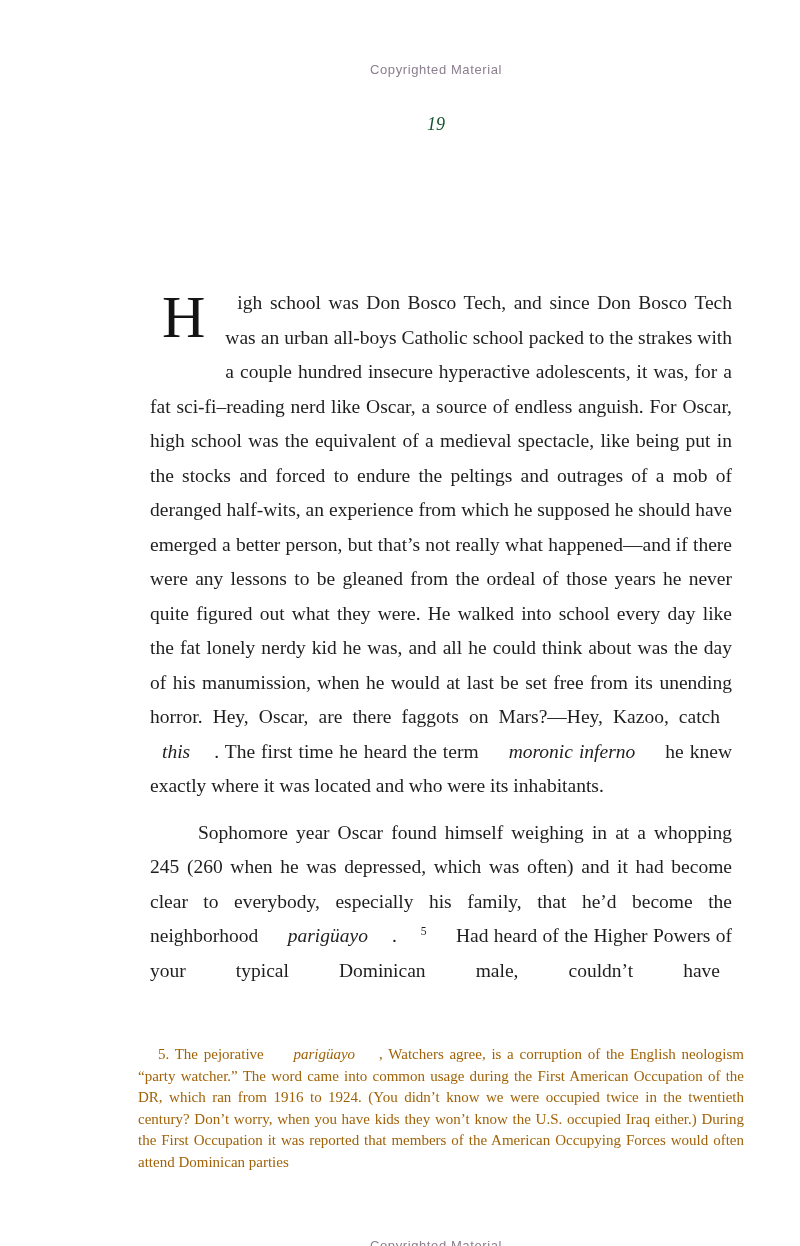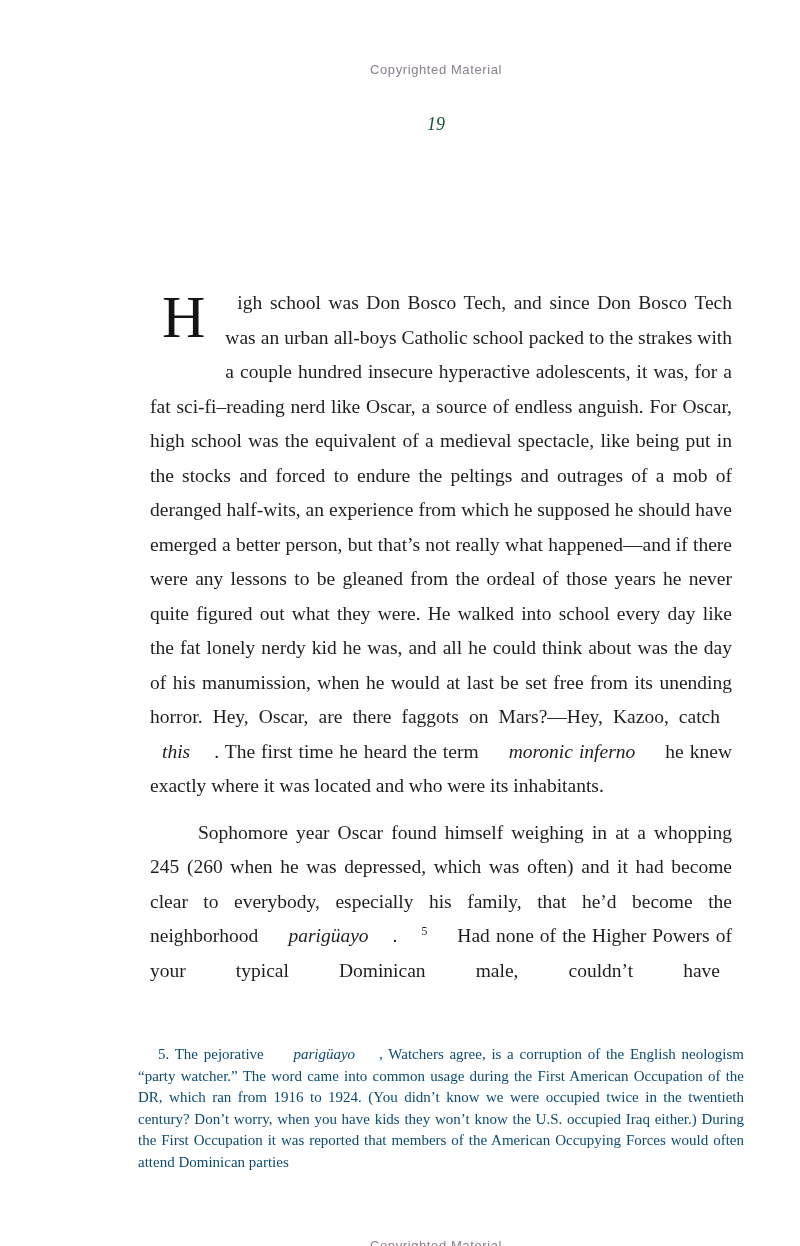--- a/index.html
+++ b/index.html
@@ -76,36 +76,36 @@
   }
   .footnote {
     position: absolute;
     left: 102px;
     top: 1008px;
     width: 606px;
     font-size: 15px;
     line-height: 21.5px;
     text-align: justify;
     text-indent: 8px;
-    color: #0c4a6e;
+    color: #a16207;
   }
   i { }
 </style>
 </head>
 <body>
 
 <div class="page">
 
   <div class="copyright top">Copyrighted Material</div>
 
   <div class="page-number">19</div>
 
 
   <div class="text-block">
     <p class="para1"><span class="dropcap">H</span><span>igh school was Don Bosco Tech, and since Don Bosco Tech was an urban all-boys Catholic school packed to the strakes with a couple hundred insecure hyperactive adolescents, it was, for a fat sci-fi–reading nerd like Oscar, a source of endless anguish. For Oscar, high school was the equivalent of a medieval spectacle, like being put in the stocks and forced to endure the peltings and outrages of a mob of deranged half-wits, an experience from which he supposed he should have emerged a better person, but that’s not really what happened—and if there were any lessons to be gleaned from the ordeal of those years he never quite figured out what they were. He walked into school every day like the fat lonely nerdy kid he was, and all he could think about was the day of his manumission, when he would at last be set free from its unending horror. Hey, Oscar, are there faggots on Mars?—Hey, Kazoo, catch </span><i>this</i><span>. The first time he heard the term </span><i>moronic inferno</i><span> he knew exactly where it was located and who were its inhabitants.</span></p>
-    <p class="para2"><span>Sophomore year Oscar found himself weighing in at a whopping 245 (260 when he was depressed, which was often) and it had become clear to everybody, especially his family, that he’d become the neighborhood </span><i>parigüayo</i><span>.</span><sup class="fn-ref">5</sup><span> Had none of the Higher Powers of your typical Dominican male, couldn’t have</span></p>
+    <p class="para2"><span>Sophomore year Oscar found himself weighing in at a whopping 245 (260 when he was depressed, which was often) and it had become clear to everybody, especially his family, that he’d become the neighborhood </span><i>parigüayo</i><span>.</span><sup class="fn-ref">5</sup><span> Had heard of the Higher Powers of your typical Dominican male, couldn’t have</span></p>
   </div>
 
   <div class="footnote"><span>5. The pejorative </span><i>parigüayo</i><span>, Watchers agree, is a corruption of the English neologism “party watcher.” The word came into common usage during the First American Occupation of the DR, which ran from 1916 to 1924. (You didn’t know we were occupied twice in the twentieth century? Don’t worry, when you have kids they won’t know the U.S. occupied Iraq either.) During the First Occupation it was reported that members of the American Occupying Forces would often attend Dominican parties</span></div>
 
   <div class="copyright bottom">Copyrighted Material</div>
 
 </div>
 
 </body></html>

